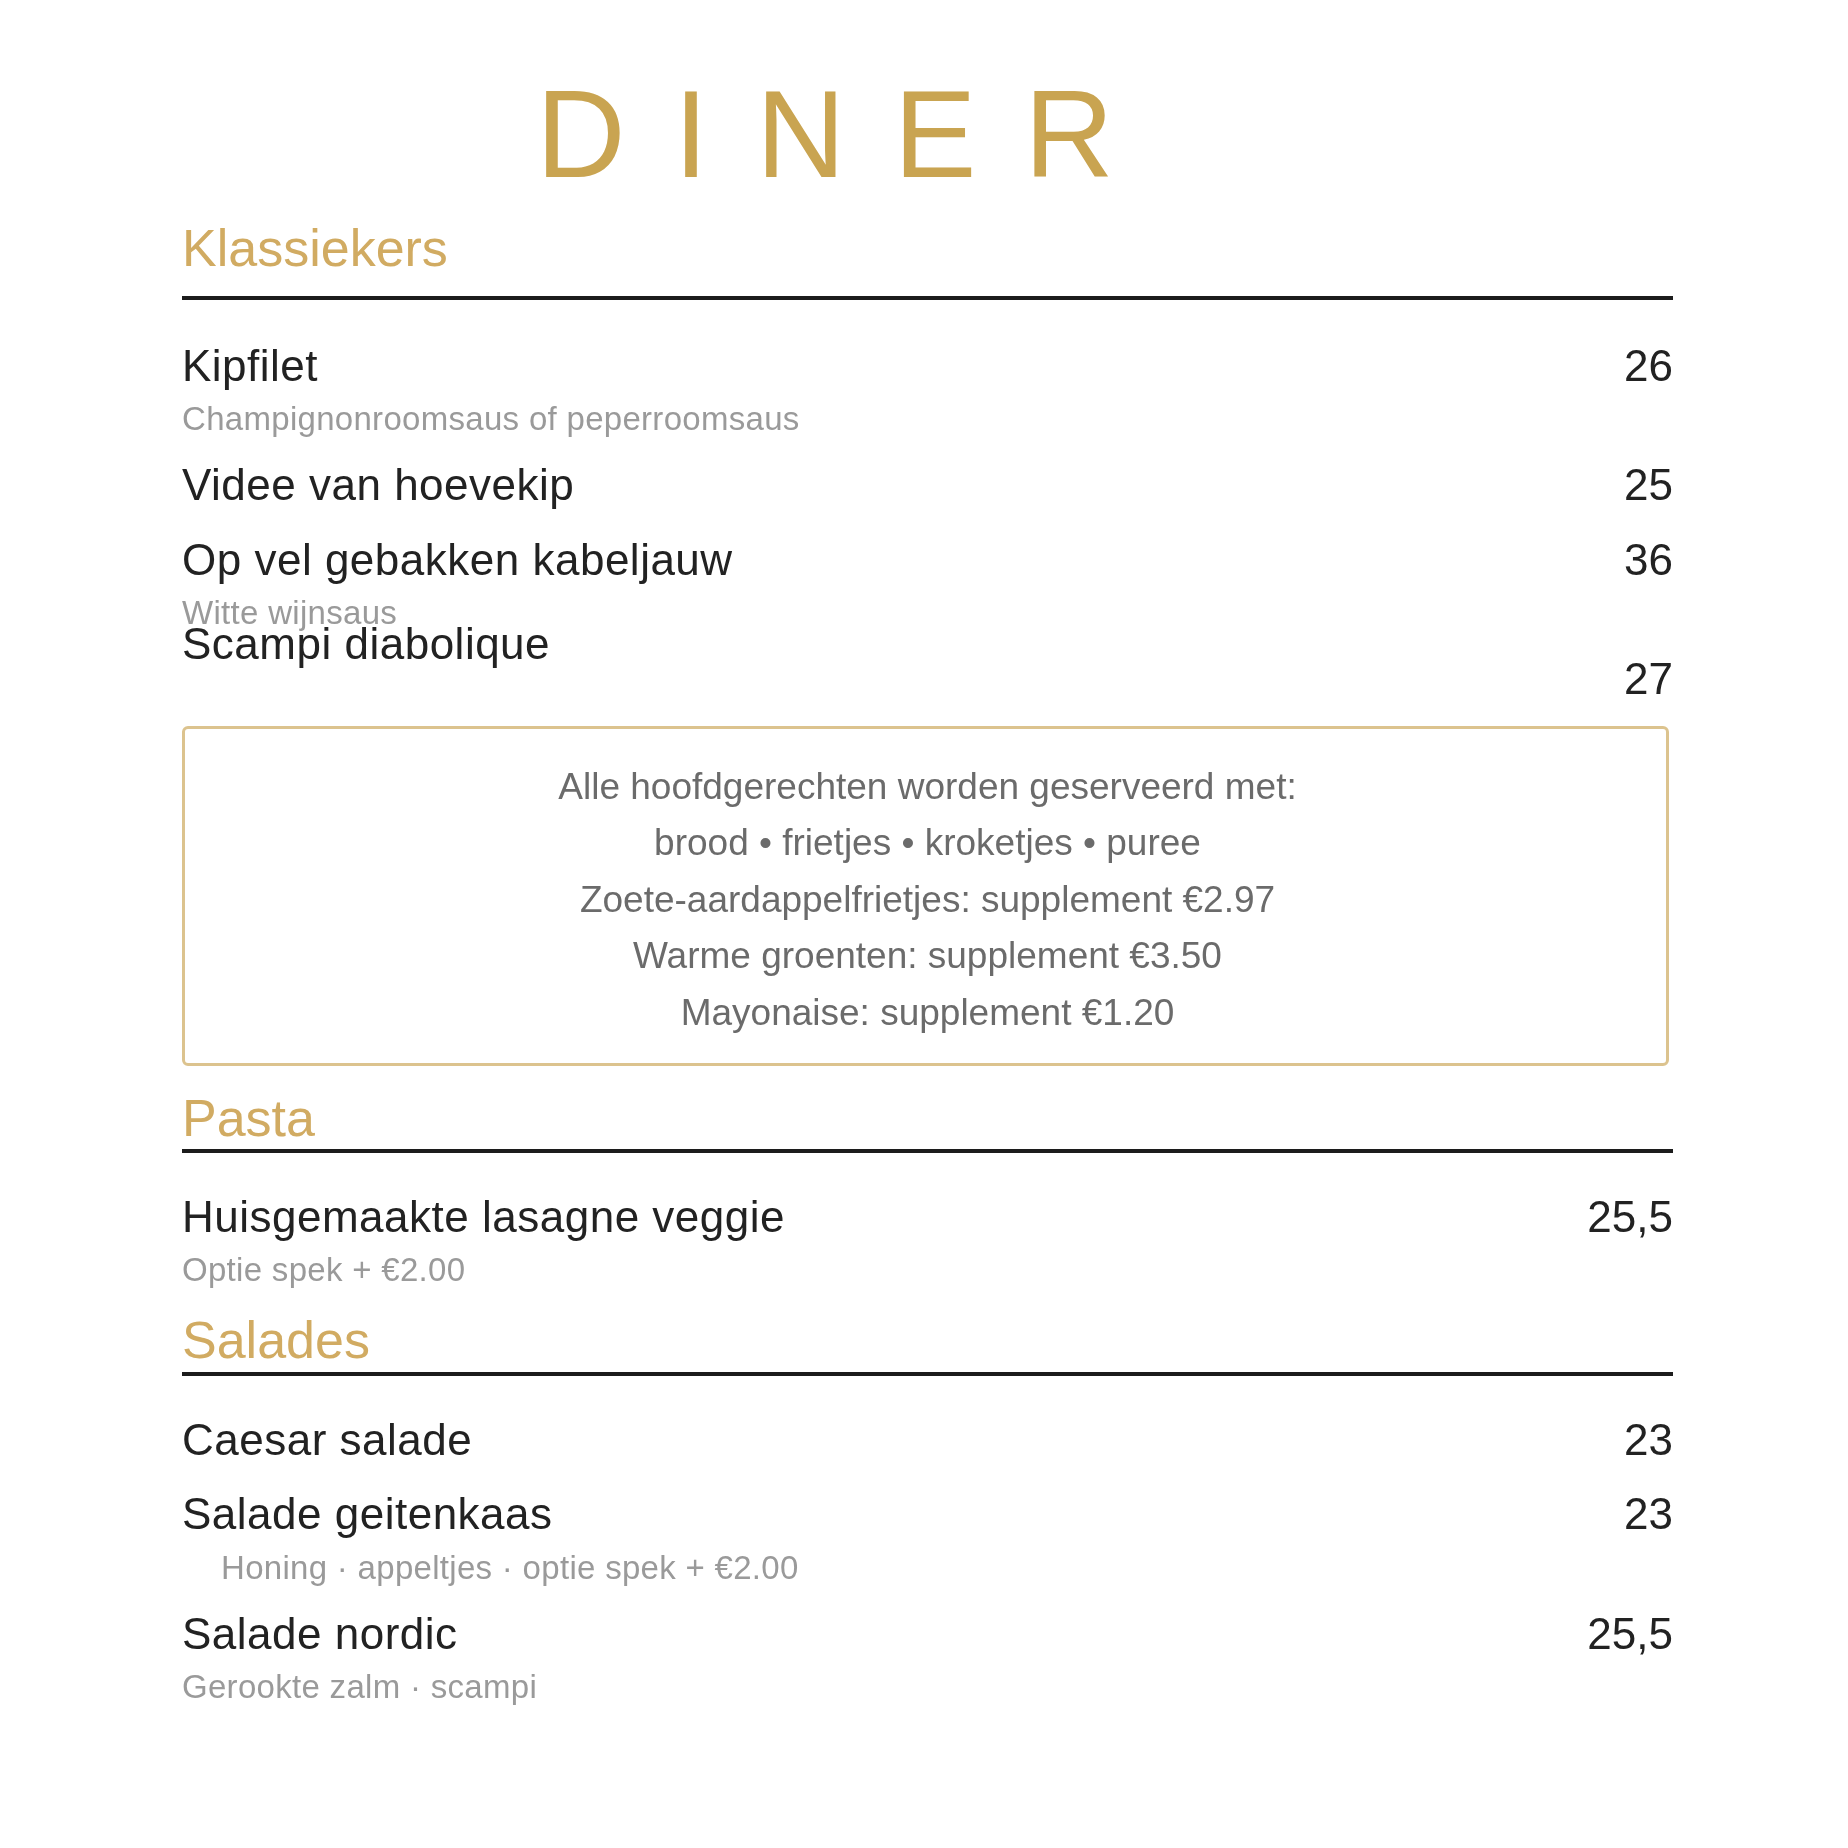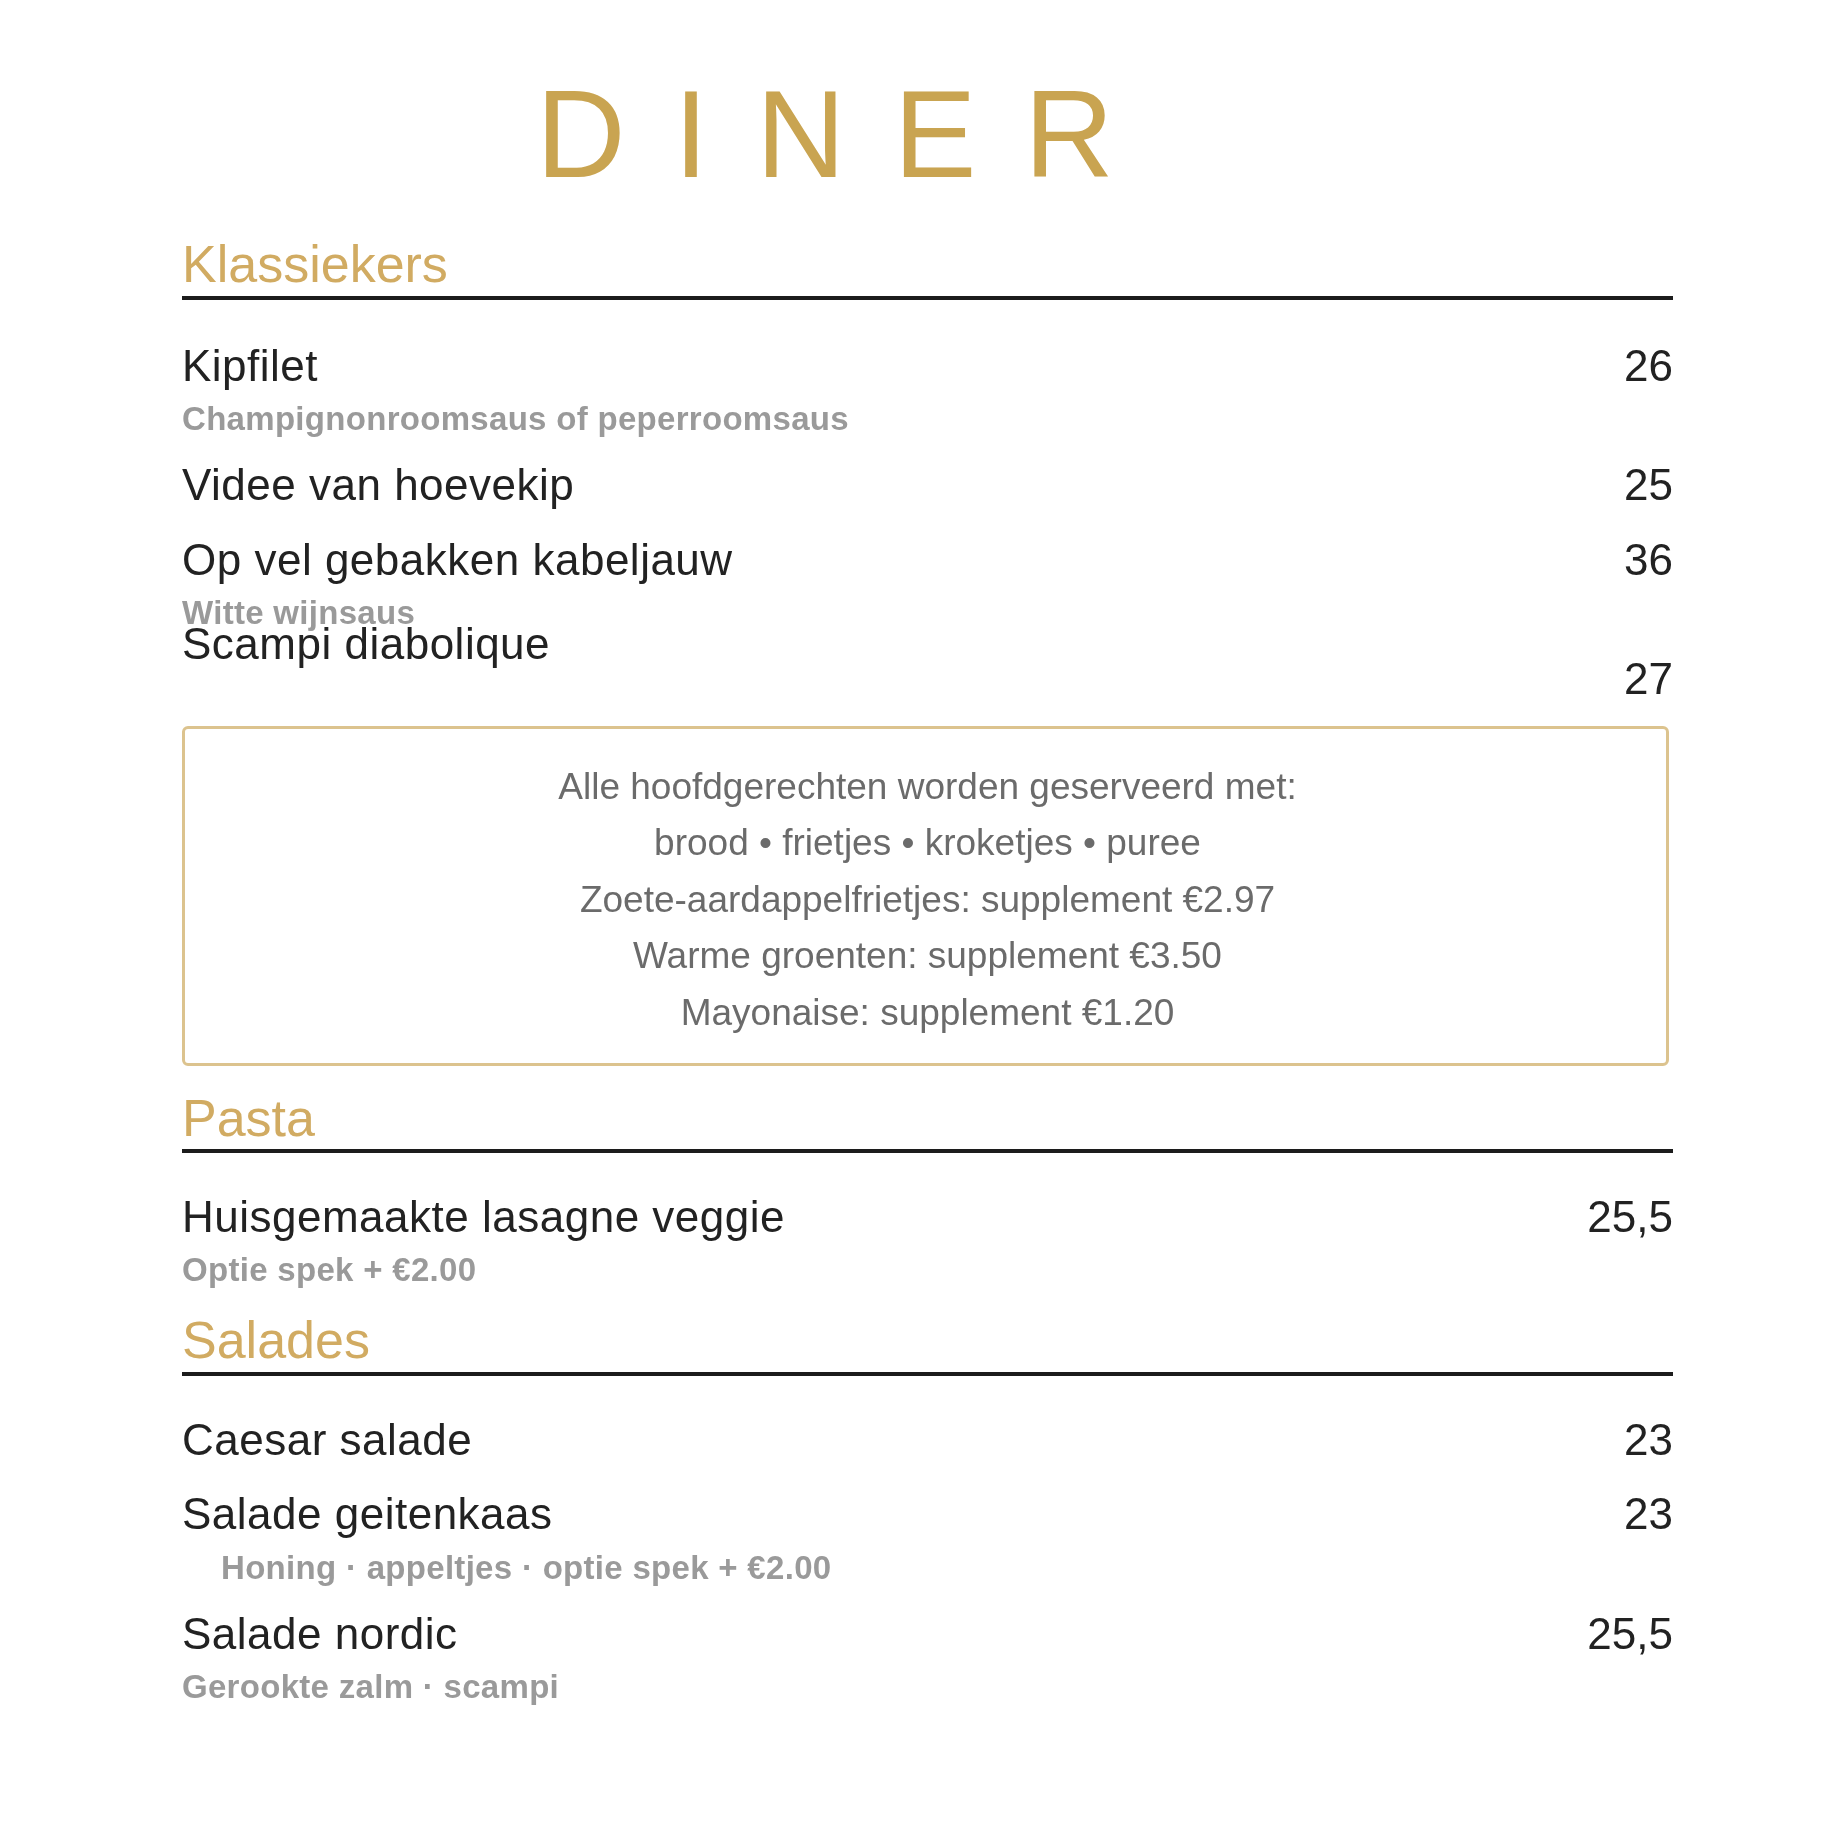--- a/index.html
+++ b/index.html
@@ -5,30 +5,30 @@
   html, body { margin:0; padding:0; background:#ffffff; }
   body { width:1848px; height:1848px; position:relative; overflow:hidden;
          font-family:"Liberation Sans", "DejaVu Sans", sans-serif; }
   .abs { position:absolute; }
   .title { left:0; width:1650px; top:72px; text-align:center; font-size:124px; font-weight:300;
            color:#c9a451; letter-spacing:48px; text-indent:48px; line-height:1; }
   .sec-head { left:182px; font-size:52px; color:#d1ab62; line-height:1; font-weight:300; }
   .rule { left:182px; width:1491px; height:4px; background:#1c1c1c; }
   .item-name { left:182px; font-size:44px; color:#222; line-height:1; font-weight:300; letter-spacing:0.5px;text-align:center; }
   .item-price { right:175px; font-size:44px; color:#222; line-height:1; text-align:right; font-weight:300; }
-  .item-desc { left:182px; font-size:33px; color:#9a9a9a; line-height:1; font-weight:700; letter-spacing:0.3px;text-align:right; }
+  .item-desc { left:182px; font-size:33px; color:#9a9a9a; line-height:1; font-weight:400; letter-spacing:0.3px;text-align:right; }
   .note-box { left:182px; top:726px; width:1487px; height:340px; border:3px solid #dcc38e; border-radius:6px; box-sizing:border-box; }
   .note-line { left:182px; width:1491px; text-align:center; font-size:37px; color:#6b6b6b; line-height:1; font-weight:300; }
 </style>
 </head>
 <body>
 
 <div class="abs title">DINER</div>
 
-<div class="abs sec-head" style="top:238px;">Klassiekers</div>
+<div class="abs sec-head" style="top:222px;">Klassiekers</div>
 <div class="abs rule" style="top:296px;"></div>
 
 <div class="abs item-name" style="top:344px;">Kipfilet</div>
 <div class="abs item-price" style="top:344px;">26</div>
 <div class="abs item-desc" style="top:402px;">Champignonroomsaus of peperroomsaus</div>
 
 <div class="abs item-name" style="top:463px;">Videe van hoevekip</div>
 <div class="abs item-price" style="top:463px;">25</div>
 
 <div class="abs item-name" style="top:538px;">Op vel gebakken kabeljauw</div>

